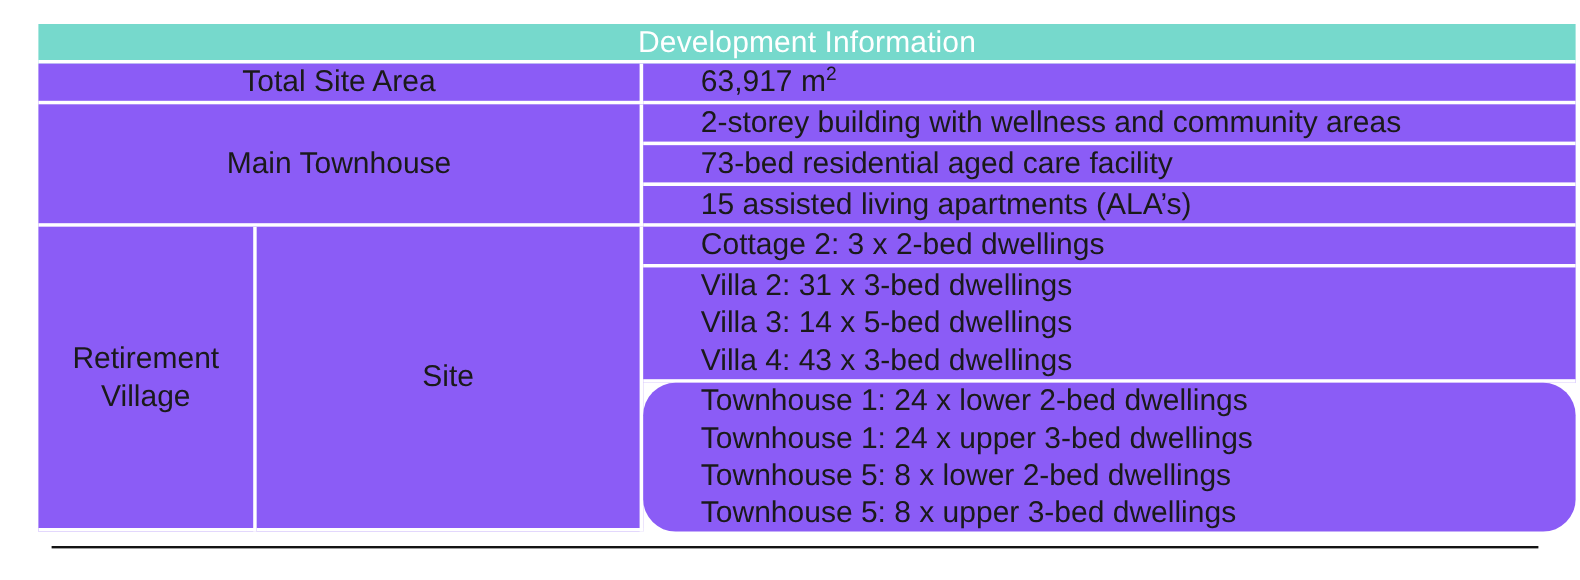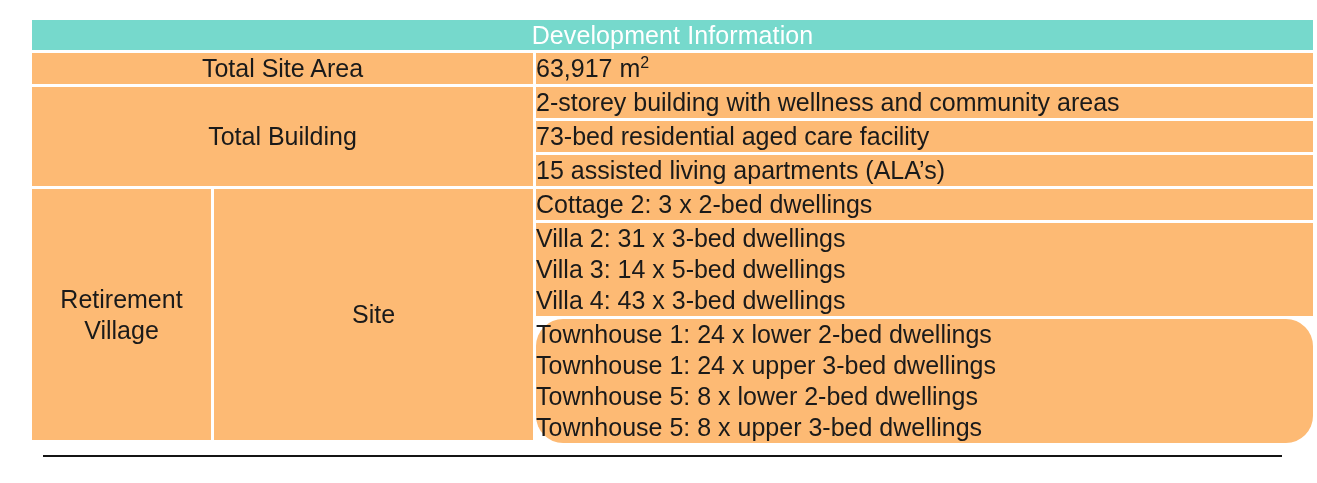--- a/index.html
+++ b/index.html
@@ -25,29 +25,30 @@
     position: absolute;
     left: 32px;
     top: 20px;
     width: 1281px;
     border-collapse: separate;
     border-spacing: 0;
     table-layout: fixed;
   }
 
   .dev-table td {
-    background: #fdba74;
+    background: #8b5cf6;
     border-bottom: 3px solid #ffffff;
     border-right: 3px solid #ffffff;
     padding: 0;
     vertical-align: middle;
   }
 
   .dev-table td.last-col {
     border-right: none;
+    padding-left: 48px;
   }
 
   .dev-table tr.last-row > td {
     border-bottom: none;
     border-radius: 27px;
   }
 
   .hdr {
     background: #76d9cc !important;
     color: #ffffff;
@@ -120,21 +121,21 @@
       </tr>
 
       <tr>
         <td class="label-cell cell-pad-1" colspan="2">Total Site Area</td>
         <td class="value-cell cell-pad-1 last-col">
           <span class="line"><span>63,917 m</span><span class="sup">2</span></span>
         </td>
       </tr>
 
       <tr>
-        <td class="label-cell" colspan="2" rowspan="3">Total Building</td>
+        <td class="label-cell" colspan="2" rowspan="3">Main Townhouse</td>
         <td class="value-cell cell-pad-1 last-col">2-storey building with wellness and community areas</td>
       </tr>
       <tr>
         <td class="value-cell cell-pad-1 last-col">73-bed residential aged care facility</td>
       </tr>
       <tr>
         <td class="value-cell cell-pad-1 last-col">15 assisted living apartments (ALA’s)</td>
       </tr>
 
       <tr>

